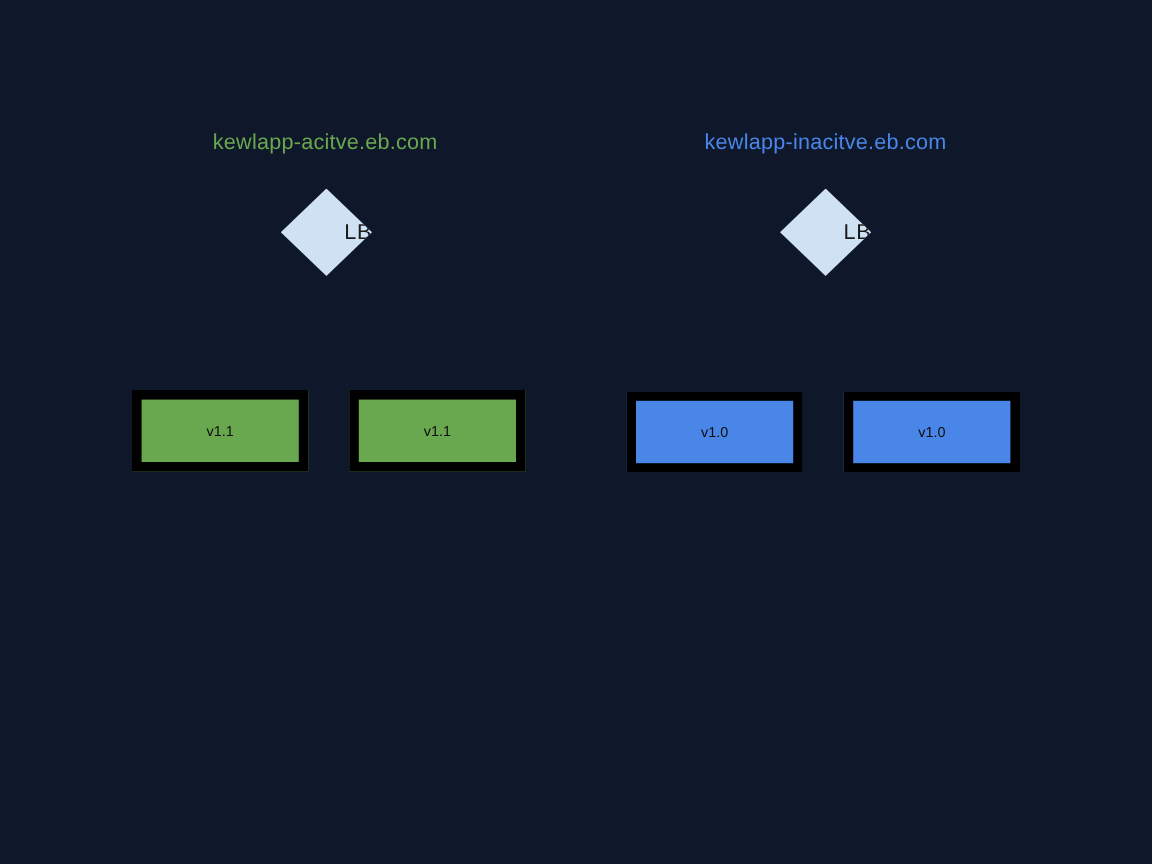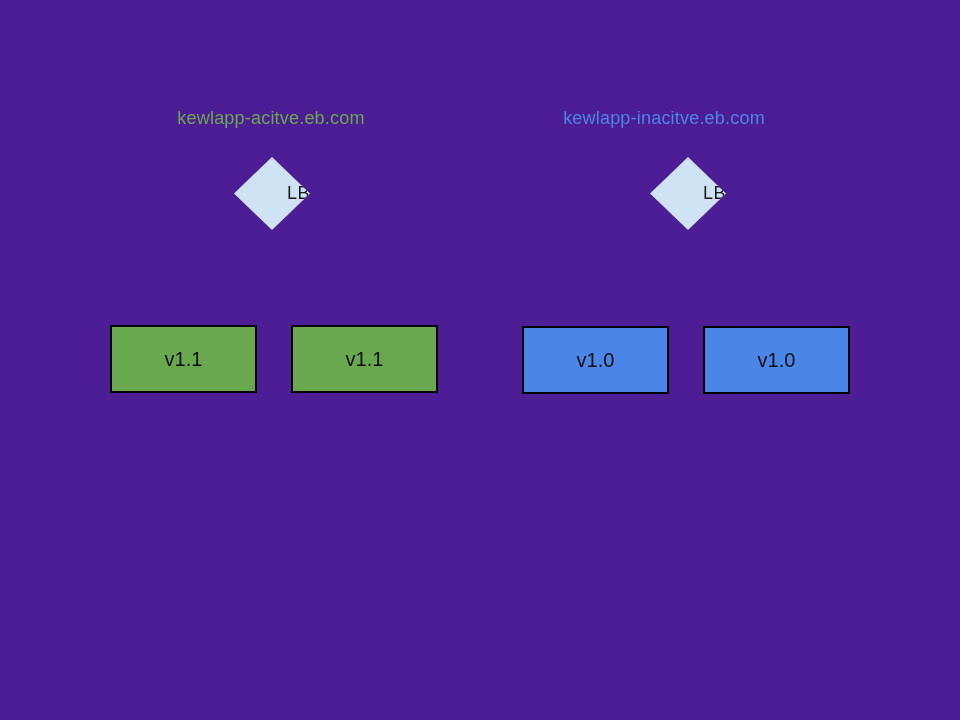--- a/index.html
+++ b/index.html
@@ -22,21 +22,21 @@
     width: 300px;
     height: 24px;
     line-height: 24px;
     text-align: center;
     font-size: 18px;
     font-weight: 400;
     letter-spacing: 0.2px;
     white-space: nowrap;
   }
   .dns-label.left  { left: 121px; }
-  .dns-label.right { left: 514px; }
+  .dns-label.right { left: 538px; }
   .diamond {
     position: absolute;
     width: 76px;
     height: 73px;
     clip-path: polygon(50% 0%, 100% 50%, 50% 100%, 0% 50%);
     display: flex;
     align-items: center;
     justify-content: flex-end;
   }
   .diamond.left  { left: 234px; top: 157px; }
@@ -45,36 +45,36 @@
     font-size: 18px;
     color: #1a1a1a;
     letter-spacing: 0.5px;
   }
   .inst {
     position: absolute;
     top: 325px;
     width: 147px;
     height: 68px;
     box-sizing: border-box;
-    border: 2px solid #404040;
+    border: 8px solid #404040;
     display: flex;
     align-items: center;
     justify-content: center;
-    font-size: 20px;
+    font-size: 12px;
     color: #0d0d0d;
   }
   .inst.a1 { left: 110px; }
   .inst.a2 { left: 291px; }
   .inst.b1 { left: 522px; top: 326px; }
   .inst.b2 { left: 703px; top: 326px; }
 </style>
 </head>
 <body>
 
-<div class="canvas" style="background: #4c1d95;">
+<div class="canvas" style="background: #0f172a;">
 
   <div class="dns-label left" style="color: rgb(106, 168, 79);">kewlapp-acitve.eb.com</div>
 
   <div class="diamond left" style="background: rgb(207, 226, 243);">
     <span class="lb-text">LB</span>
   </div>
 
   <div class="inst a1" style="background: rgb(106, 168, 79); border-color: rgb(0, 0, 0);">v1.1</div>
 
   <div class="inst a2" style="background: rgb(106, 168, 79); border-color: rgb(0, 0, 0);">v1.1</div>

